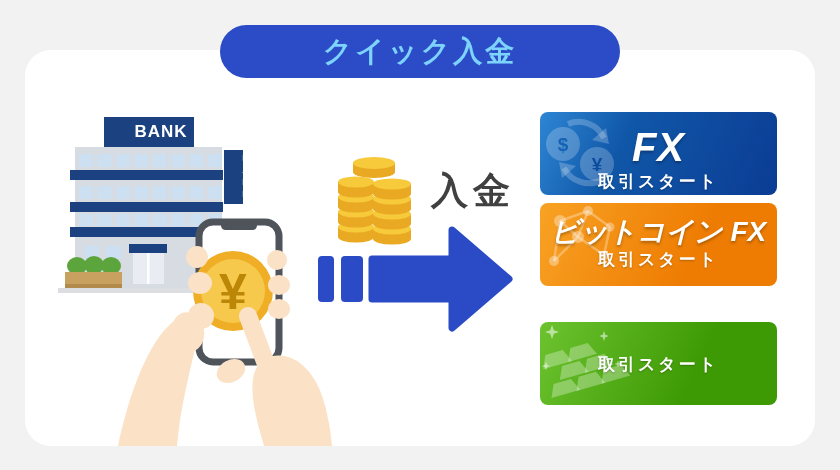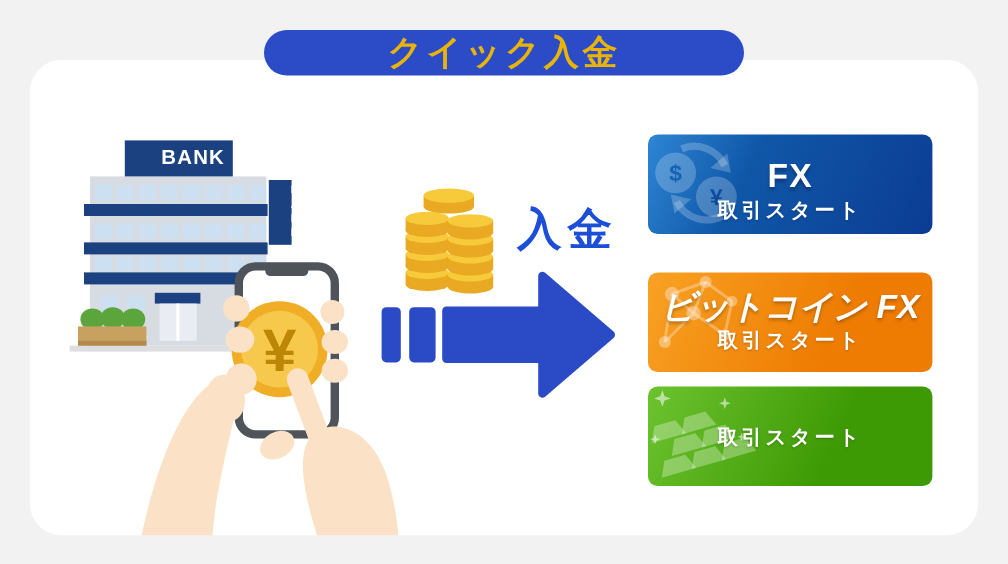--- a/index.html
+++ b/index.html
@@ -6,59 +6,59 @@
   body{
     width:840px;height:470px;position:relative;overflow:hidden;
     background:#F2F2F2;
     font-family:"Liberation Sans","DejaVu Sans",sans-serif;
   }
   .card{
     position:absolute;left:25px;top:50px;width:790px;height:396px;
     background:#FFFFFF;border-radius:26px;z-index:1;
   }
   .title-pill{
-    position:absolute;left:220px;top:25px;width:400px;height:38px;
+    position:absolute;left:220px;top:25px;width:400px;height:53px;
     background:#2B4CC6;border-radius:27px;z-index:5;
     display:flex;align-items:center;justify-content:center;
-    color:#eab308;font-size:29px;font-weight:bold;letter-spacing:3px;
+    color:#7dd3fc;font-size:29px;font-weight:bold;letter-spacing:3px;
   }
   .scene{position:absolute;left:0;top:0;z-index:2;}
   .overlay{position:absolute;z-index:3;pointer-events:none;margin-left:12px;}
   .bank-top-sign-label{
     left:104px;top:117px;width:90px;height:30px;
     display:flex;align-items:center;justify-content:center;
     color:#fff;font-weight:bold;font-size:17px;letter-spacing:1px;
   }
   .bank-side-sign-label{
     left:224px;top:150px;width:19px;height:54px;
     display:flex;align-items:center;justify-content:center;
     writing-mode:vertical-rl;text-orientation:upright;
     color:#fff;font-weight:bold;font-size:9px;letter-spacing:2px;
   }
   .deposit-label{
     left:413px;top:166px;width:96px;text-align:center;
-    font-size:37px;font-weight:bold;color:#1d4ed8;letter-spacing:5px;
+    font-size:37px;font-weight:bold;color:#404040;letter-spacing:5px;
   }
   .btn{
     position:absolute;left:540px;width:237px;height:83px;border-radius:8px;
     display:flex;flex-direction:column;align-items:center;justify-content:center;
     color:#fff;z-index:4;overflow:hidden;cursor:pointer;border:0;
   }
   .btn .ttl{
     font-weight:bold;line-height:1.02;position:relative;z-index:1;
     text-shadow:0 2px 3px rgba(0,0,0,0.30);
   }
   .btn .sub{
     font-size:17px;font-weight:bold;letter-spacing:3px;position:relative;z-index:1;
     text-shadow:0 1px 2px rgba(0,0,0,0.25);margin-top:2px;
   }
   .btn .icon{position:absolute;left:0;top:0;width:92px;height:83px;pointer-events:none;}
   .btn-fx{top:112px;background:linear-gradient(115deg,#2E86D4 0%,#1057A8 35%,#0B3C94 100%);}
-  .btn-fx .ttl{font-size:28px;letter-spacing:1px;margin-top:13px;}
-  .btn-btc{top:227px;background:linear-gradient(115deg,#F8A224 0%,#EE7C02 65%);text-align:right;}
+  .btn-fx .ttl{font-size:40px;font-style:italic;letter-spacing:1px;margin-top:13px;}
+  .btn-btc{top:203px;background:linear-gradient(115deg,#F8A224 0%,#EE7C02 65%);text-align:right;}
   .btn-btc .ttl{font-size:28px;font-style:italic;}
   .btn-gaika{top:322px;background:linear-gradient(115deg,#6CC32F 0%,#3E9A04 65%);}
   .btn-gaika .ttl{font-size:30px;}
 </style>
 </head>
 <body>
 
 <div class="card"></div>
 
 <svg class="scene" width="840" height="470" viewBox="0 0 840 470">

